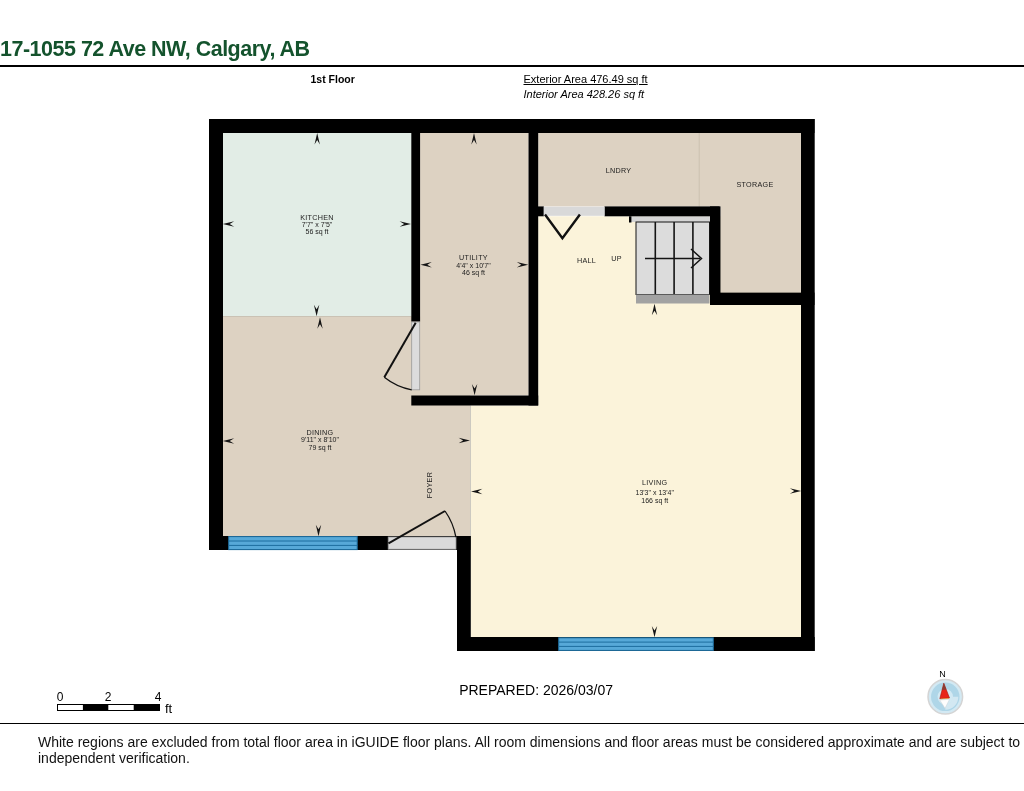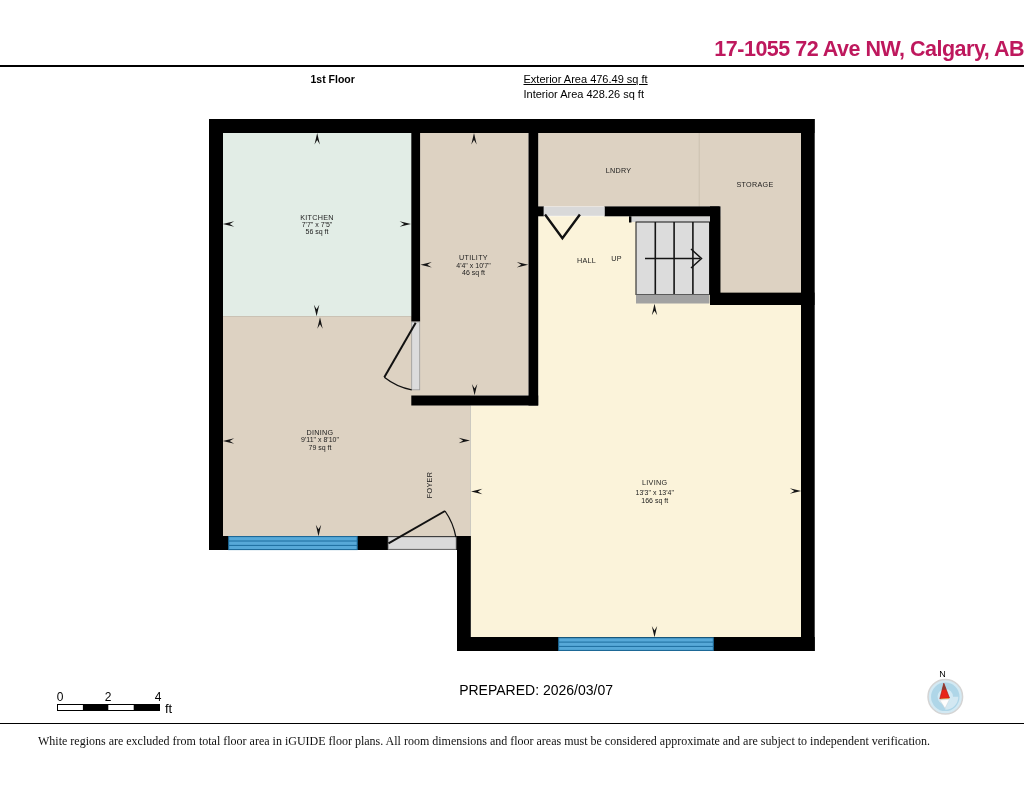--- a/index.html
+++ b/index.html
@@ -4,29 +4,29 @@
 <style>
   html,body{margin:0;padding:0;background:#fff;}
   #page{position:relative;width:1024px;height:791px;background:#fff;overflow:hidden;
         font-family:"Liberation Sans", sans-serif;}
   .abs{position:absolute;}
 </style>
 </head>
 <body>
 <div id="page">
 
-  <div class="abs" style="left:0;top:36.5px;width:1024px;text-align:right;font-size:21.5px;letter-spacing:-0.5px;font-weight:bold;color:#be185d;">17-1055 72 Ave NW, Calgary, AB</div>
+  <div class="abs" style="left:0;top:36.5px;width:1024px;text-align:left;font-size:21.5px;letter-spacing:-0.5px;font-weight:bold;color:#14532d;">17-1055 72 Ave NW, Calgary, AB</div>
 
   <div class="abs" style="left:0;top:64.8px;width:1024px;height:2.4px;background:#000;"></div>
 
   <div class="abs" style="left:310.5px;top:72.5px;width:200px;text-align:left;font-size:10.5px;font-weight:bold;color:#000;">1st Floor</div>
 
   <div class="abs" style="left:523.5px;top:72.5px;font-size:11px;color:#000;text-decoration:underline;">Exterior Area 476.49 sq ft</div>
 
-  <div class="abs" style="left:523.5px;top:88px;font-size:11px;color:#000;">Interior Area 428.26 sq ft</div>
+  <div class="abs" style="left:523.5px;top:88px;font-size:11px;color:#000;font-style:italic;">Interior Area 428.26 sq ft</div>
 
   <svg class="abs" style="left:0;top:0;" width="1024" height="670" viewBox="0 0 1024 670">
 
     <polygon points="538.2,216.3 801.5,216.3 801.5,637 470.8,637 470.8,405.5 538.2,405.5" fill="#fbf3da"></polygon>
 
     <rect x="222.5" y="132.5" width="188.8" height="184" fill="#e2ede6"></rect>
 
     <rect x="222.5" y="316.5" width="247.9" height="219.5" fill="#ddd2c2"></rect>
 
     <rect x="420.1" y="132.5" width="108.4" height="263" fill="#ddd2c2"></rect>
@@ -196,14 +196,14 @@
     <circle cx="25.3" cy="34.8" r="11" fill="none" stroke="#a8d2e5" stroke-width="6.5" opacity="0.85"></circle>
     <path d="M 25.3 47.8 A 13 13 0 0 0 38.3 34.8 L 33 34.8 A 8 8 0 0 1 25.3 42.5 Z" fill="#ffffff" opacity="0.45"></path>
     <polygon points="23.8,21.2 19.8,36.7 29.5,36" fill="#e8251b" stroke="#a91208" stroke-width="0.6"></polygon>
     <polygon points="23.8,21.2 22.1,27.9 26.3,27.5" fill="#5a4a42" opacity="0.65"></polygon>
     <line x1="20.6" y1="37.1" x2="28.8" y2="36.4" stroke="#f0a03c" stroke-width="1" opacity="0.75"></line>
     <polygon points="19.8,38 29.5,37.3 25,46.3" fill="#fdfdfd" stroke="#ccd4d8" stroke-width="0.5"></polygon>
   </svg>
 
   <div class="abs" style="left:0;top:722.5px;width:1024px;height:1.4px;background:#000;"></div>
 
-  <div class="abs" style="left:38px;top:734px;font-size:12px;color:#111;font-family:Liberation Serif, serif;">White regions are excluded from total floor area in iGUIDE floor plans. All room dimensions and floor areas must be considered approximate and are subject to independent verification.</div>
+  <div class="abs" style="left:38px;top:734px;font-size:14px;color:#111;">White regions are excluded from total floor area in iGUIDE floor plans. All room dimensions and floor areas must be considered approximate and are subject to independent verification.</div>
 </div>
 
 </body></html>

